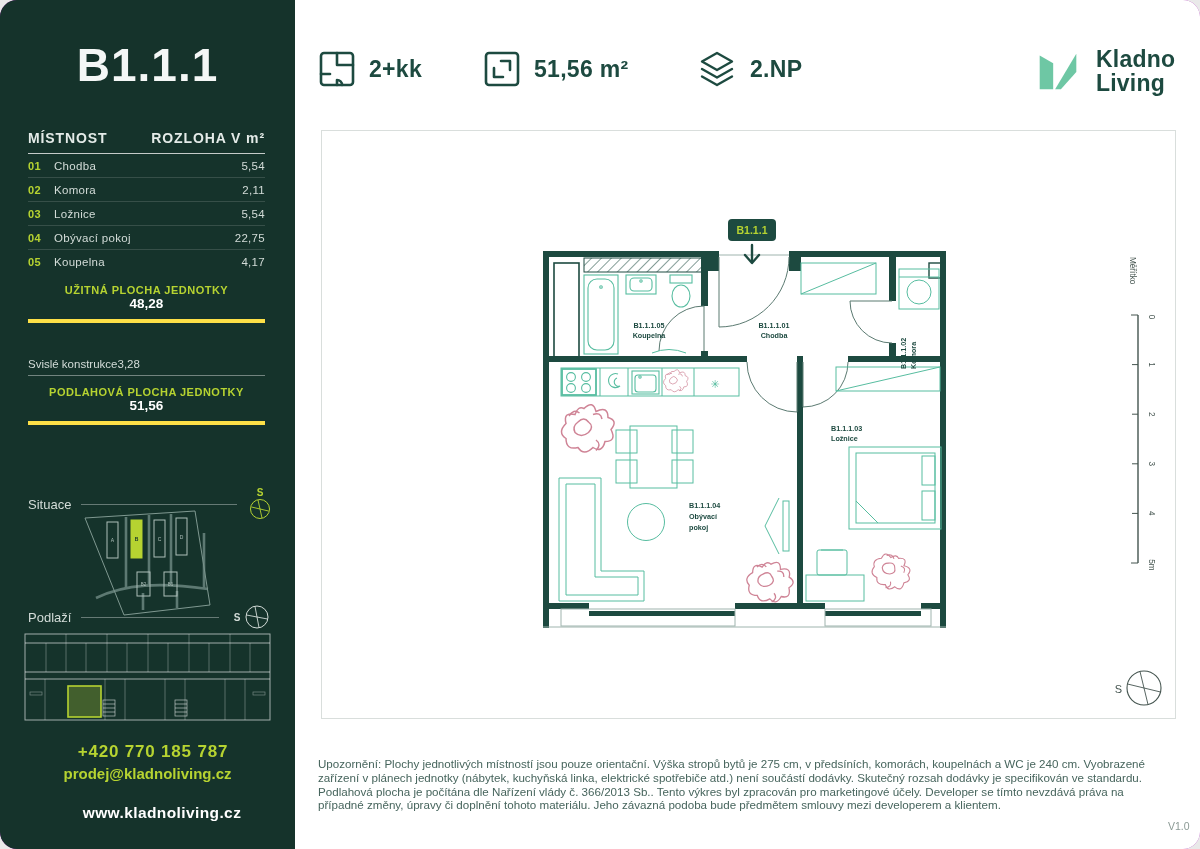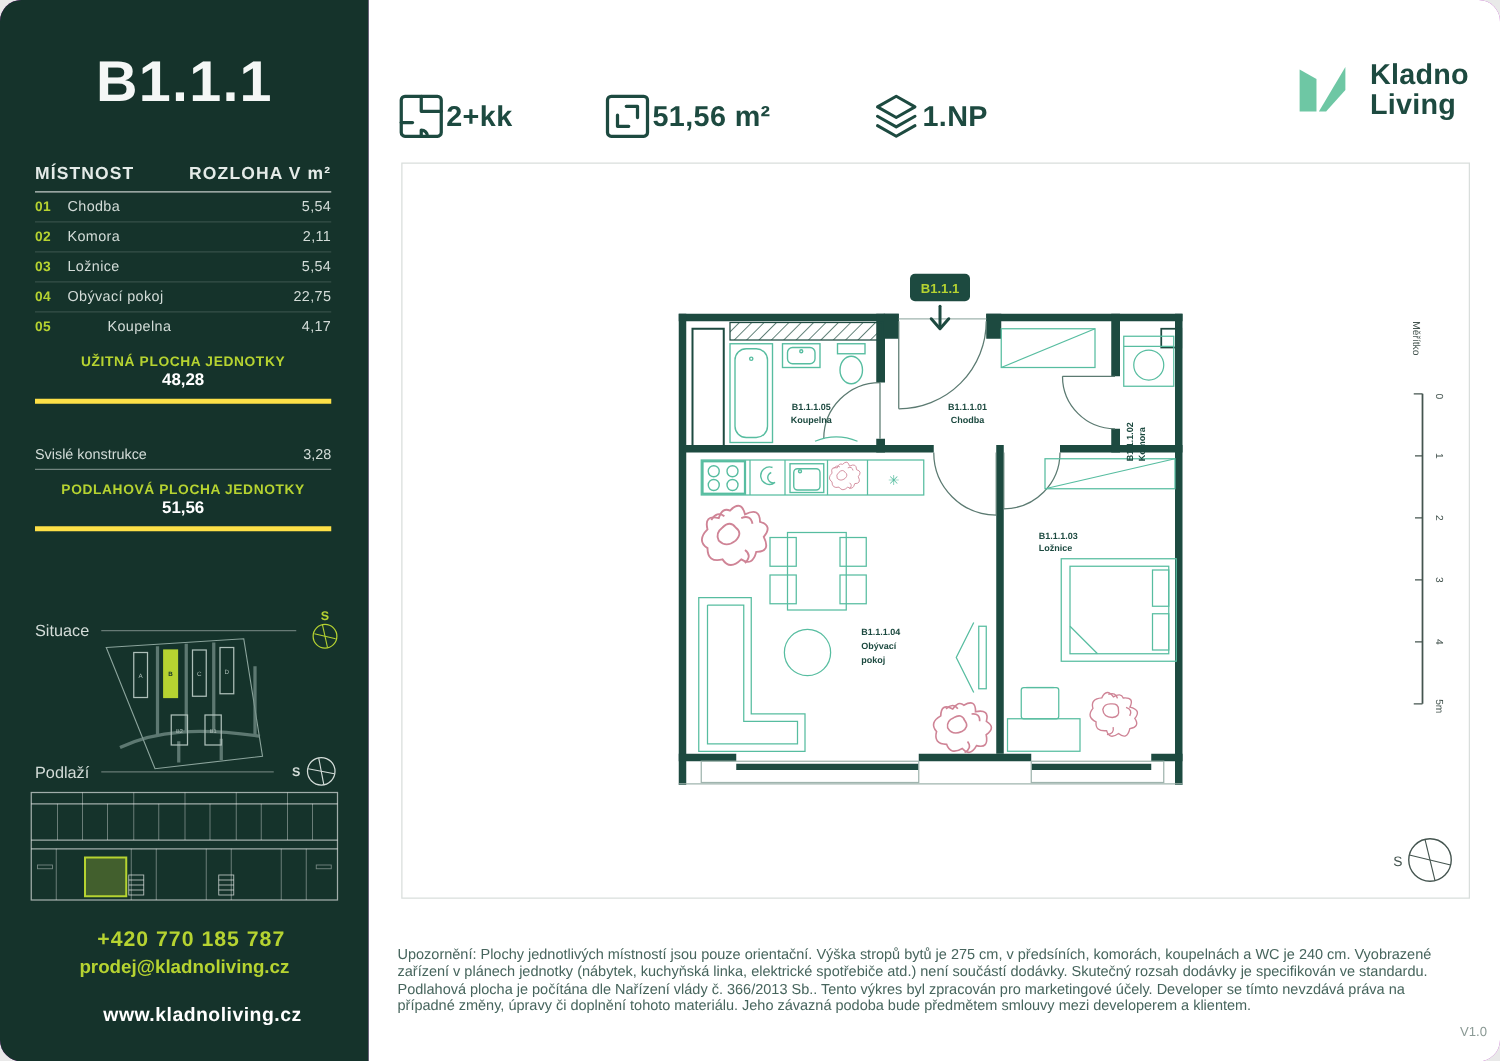--- a/index.html
+++ b/index.html
@@ -17,36 +17,36 @@
                   font-size:14px; letter-spacing:.9px; font-weight:600; color:#e4ebe8; }
   .s-row { display:flex; align-items:center; height:24px; border-bottom:1px solid rgba(255,255,255,.14);
            font-size:11.5px; letter-spacing:.3px; color:#d3dcd8; }
   .s-row .num { width:26px; color:#b6d331; font-weight:700; font-size:11px; }
   .s-row .nm { flex:1; }
   .s-row .val { text-align:right; }
   .s-total { display:flex; justify-content:flex-start; align-items:center;
              padding:10px 0 8px 0; border-bottom:4px solid #fde047;flex-direction:column; }
   .s-total .lbl { color:#b6d331; font-size:11px; font-weight:700; letter-spacing:.5px; }
   .s-total .val { color:#ffffff; font-size:13.5px; font-weight:700; }
-  .s-sub { display:flex; justify-content:space-between; align-items:center;
+  .s-sub { display:flex; align-items:center;
            margin-top:30px; padding:5px 0; border-bottom:1px solid rgba(255,255,255,.4);
            font-size:11.5px; color:#d3dcd8; }
   .sec-head { position:absolute; left:28px; right:22px; display:flex; align-items:center; gap:10px;
               font-size:13px; color:#d3dcd8; }
   .sec-head .rule { flex:1; height:1px; background:rgba(255,255,255,.35); }
   .map-svg { position:absolute; left:0; width:295px; }
   .contact { position:absolute; top:742px; left:0; width:100%; text-align:center; }
   .contact .phone { font-size:17px; font-weight:700; color:#b6d331; letter-spacing:.8px;padding-left:11px; }
   .contact .email { font-size:15px; font-weight:700; color:#b6d331; margin-top:3px; }
   .contact .web   { font-size:15.5px; font-weight:700; color:#ffffff; margin-top:22px; letter-spacing:.4px;padding-left:29px; }
   a { text-decoration:none; color:inherit; }
 
   
   .main { position:absolute; left:295px; top:0; width:905px; height:849px; background:#ffffff; }
-  .spec { position:absolute; top:50px; display:flex; align-items:center; gap:1px; color:#1d4a40;margin-top:24px; }
+  .spec { position:absolute; top:50px; display:flex; align-items:center; gap:13px; color:#1d4a40; }
   .spec .lbl { font-size:23px; font-weight:600; letter-spacing:.3px; }
   .logo { position:absolute; left:737px; top:45px; display:flex; align-items:center; gap:12px; }
   .logo-text { font-size:23px; line-height:24px; font-weight:700; color:#1d4a40; letter-spacing:.2px; }
   .plan-box { position:absolute; left:26px; top:130px; width:855px; height:589px; border:1px solid #d9dedc; }
   .plan-box svg { position:absolute; left:0; top:0; }
   .disclaimer { position:absolute; left:23px; top:757px; width:838px;
                 font-size:11.6px; line-height:13.8px; color:#47655d; }
   .version { position:absolute; left:873px; top:820px; font-size:10.5px; color:#8b9a95; }
 
   svg { font-family:"Liberation Sans", sans-serif; display:block; }
@@ -78,21 +78,21 @@
       <div class="s-row">
         <span class="num">03</span>
         <span class="nm">Ložnice</span>
         <span class="val">5,54</span>
       </div>
       <div class="s-row">
         <span class="num">04</span>
         <span class="nm">Obývací pokoj</span>
         <span class="val">22,75</span>
       </div>
-      <div class="s-row" style="border-bottom:none;gap:32px;">
+      <div class="s-row" style="border-bottom:none;">
         <span class="num">05</span>
         <span class="nm">Koupelna</span>
         <span class="val">4,17</span>
       </div>
       <div class="s-total">
         <span class="lbl">UŽITNÁ PLOCHA JEDNOTKY</span>
         <span class="val">48,28</span>
       </div>
       <div class="s-sub">
         <span>Svislé konstrukce</span>
@@ -226,21 +226,21 @@
       <span class="lbl">51,56 m²</span>
     </div>
     <div class="spec" style="left:402px;">
       <svg width="40" height="38" viewBox="0 0 40 38">
         <g fill="none" stroke="#1d4a40" stroke-width="2.4" stroke-linecap="round" stroke-linejoin="round">
           <polygon points="20,3 35,11.5 20,20 5,11.5"></polygon>
           <polyline points="5,19 20,27.5 35,19"></polyline>
           <polyline points="5,26.5 20,35 35,26.5"></polyline>
         </g>
       </svg>
-      <span class="lbl">1.NP</span>
+      <span class="lbl">2.NP</span>
     </div>
 
     <div class="logo">
       <svg width="52" height="52" viewBox="0 0 54 54">
         <polygon points="8,11 22,19 22,46 8,46" fill="#6ec7a4"></polygon>
         <polygon points="24,46 46,9 46,28 30,46" fill="#6ec7a4"></polygon>
       </svg>
       <div class="logo-text">
         <div>Kladno</div>
         <div>Living</div>

